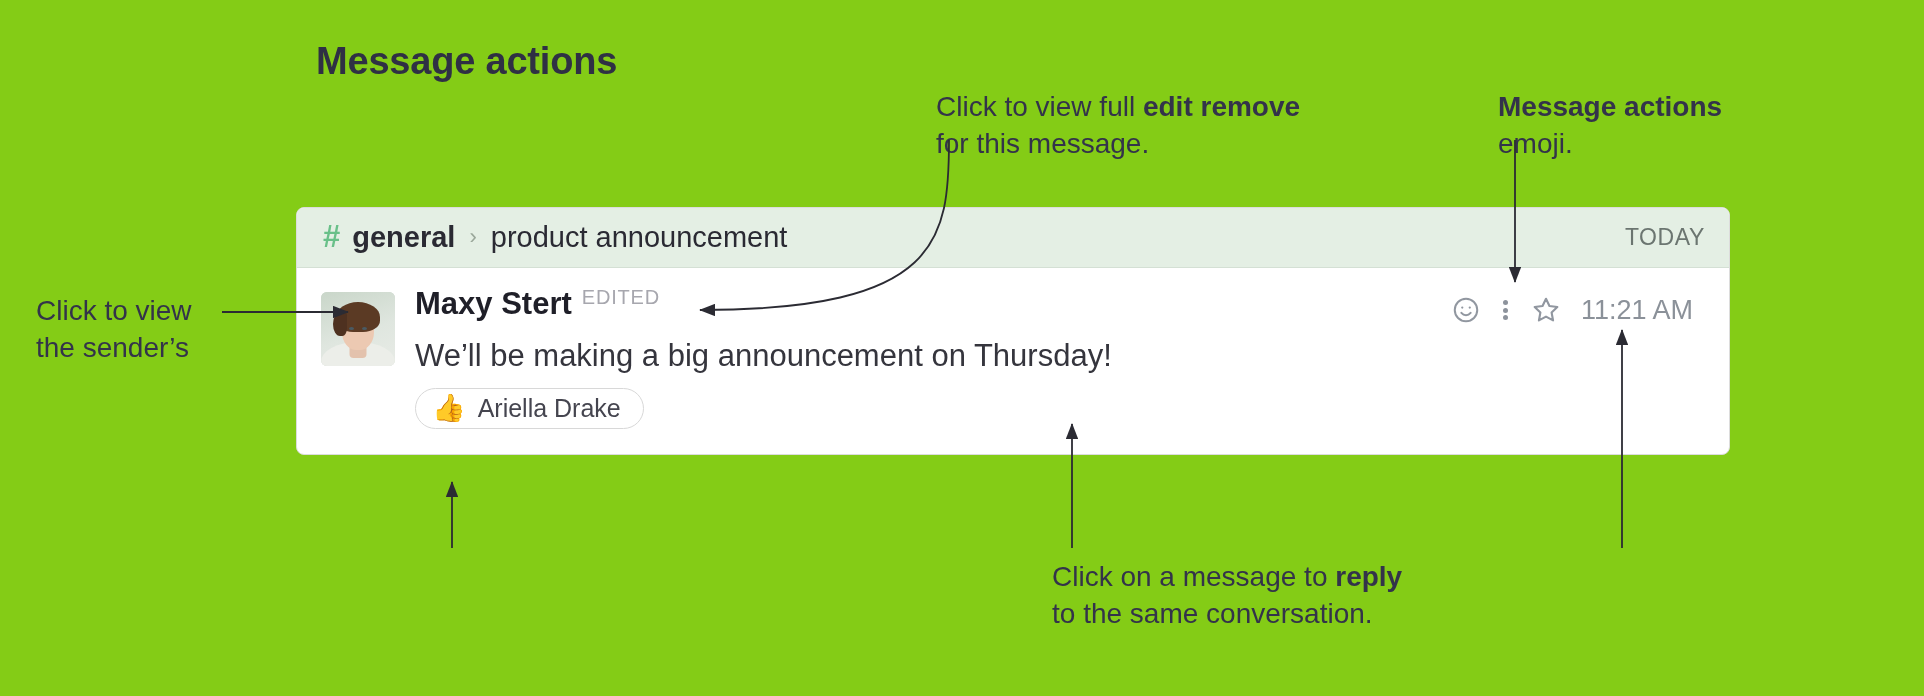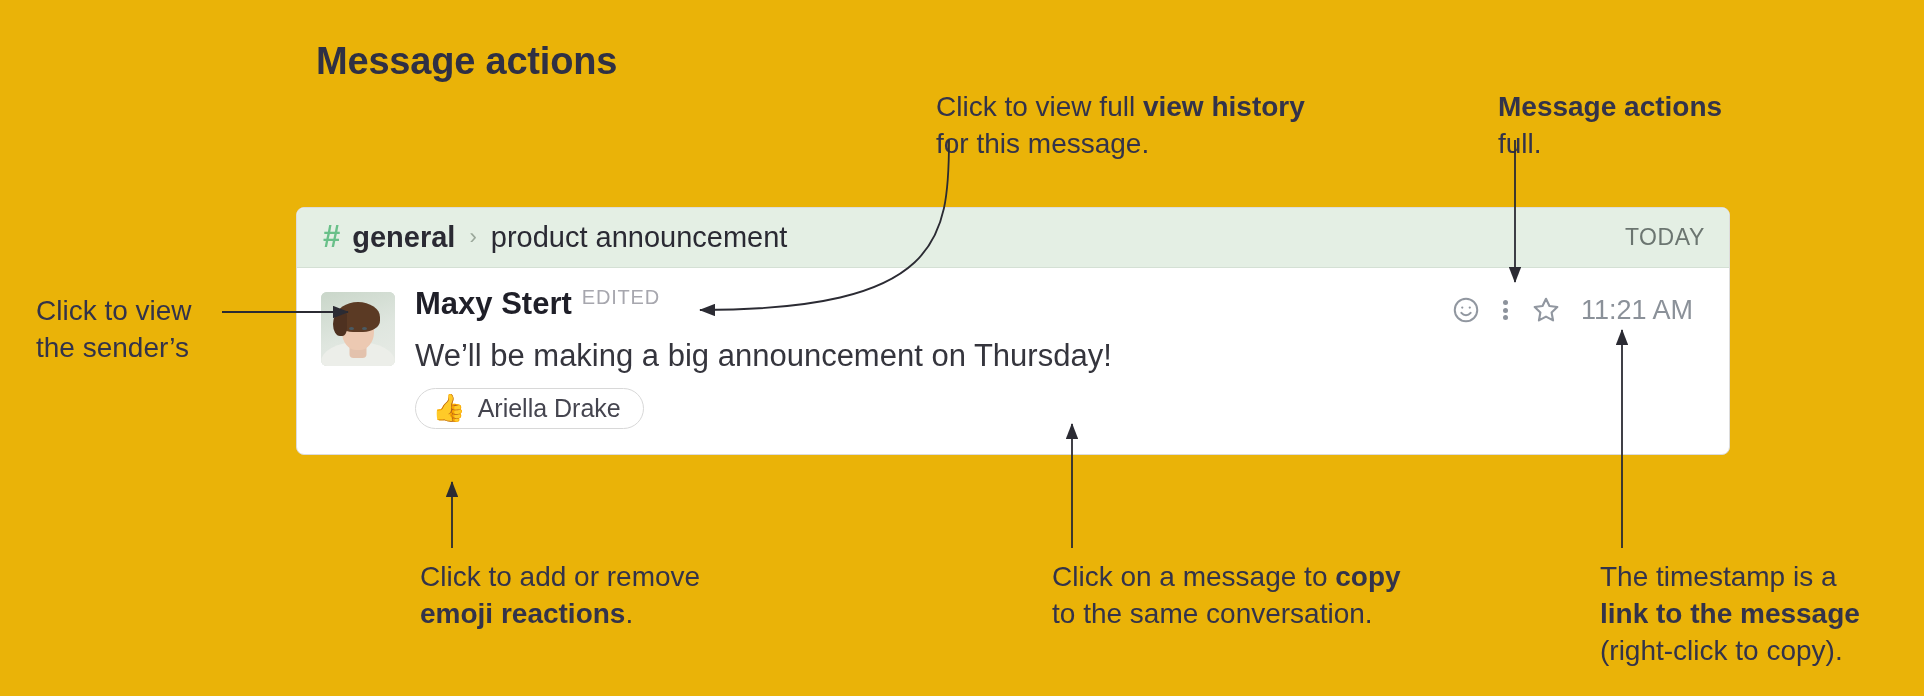--- a/index.html
+++ b/index.html
@@ -9,21 +9,21 @@
   }
   body {
     font-family: "Liberation Sans", sans-serif;
     color: #2f2f3d;
   }
   #stage {
     position: relative;
     width: 1924px;
     height: 696px;
     overflow: hidden;
-    background: #eab308;
+    background: #84cc16;
   }
 
   
   #page-title {
     position: absolute;
     left: 316px;
     top: 40px;
     font-size: 38px;
     font-weight: 700;
     color: #2f3044;
@@ -341,49 +341,40 @@
             <path d="M12 3.6l2.6 5.4 5.9.8-4.3 4.1 1.1 5.9L12 17l-5.3 2.8 1.1-5.9-4.3-4.1 5.9-.8z"></path>
           </svg>
         </span>
 
         <span id="timestamp">11:21 AM</span>
       </div>
     </div>
   </div>
 
   <div class="annot" id="annot-edit-history">
-    <div><span>Click to view full </span><b>view history</b></div>
+    <div><span>Click to view full </span><b>edit remove</b></div>
     <div>for this message.</div>
   </div>
 
   <div class="annot" id="annot-actions-menu">
     <div><b>Message actions</b></div>
-    <div>full.</div>
+    <div>emoji.</div>
   </div>
 
   <div class="annot" id="annot-user-card">
     <div>Click to view</div>
     <div>the sender’s</div>
   </div>
 
-  <div class="annot" id="annot-emoji">
-    <div>Click to add or remove</div>
-    <div><b>emoji reactions</b><span>.</span></div>
-  </div>
 
   <div class="annot" id="annot-reply">
-    <div><span>Click on a message to </span><b>copy</b></div>
+    <div><span>Click on a message to </span><b>reply</b></div>
     <div>to the same conversation.</div>
   </div>
 
-  <div class="annot" id="annot-timestamp">
-    <div>The timestamp is a</div>
-    <div><b>link to the message</b></div>
-    <div>(right-click to copy).</div>
-  </div>
 
   <svg id="arrows" viewBox="0 0 1924 696" xmlns="http://www.w3.org/2000/svg">
     <defs>
       <marker id="arrowhead" markerWidth="9" markerHeight="7" refX="8.5" refY="3.5" orient="auto">
         <polygon points="0 0, 9 3.5, 0 7" fill="#2b2b33"></polygon>
       </marker>
     </defs>
     <g fill="none" stroke="#2b2b33" stroke-width="1.8">
 
       <path d="M949 140 C 949 240, 940 310, 700 310" marker-end="url(#arrowhead)"></path>

